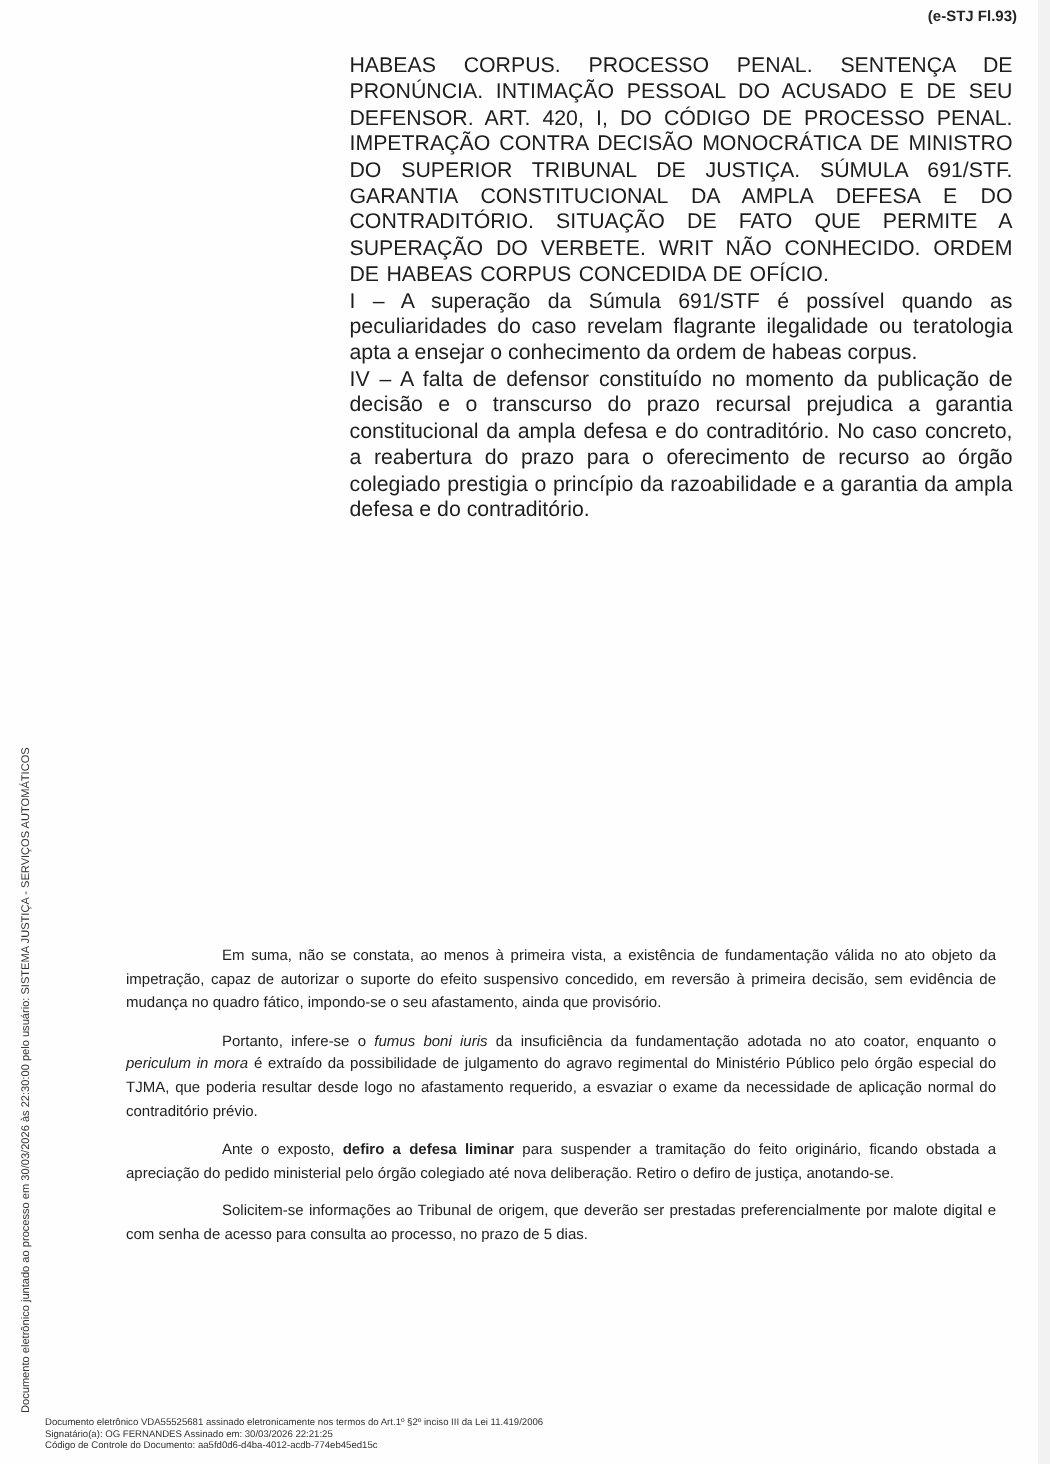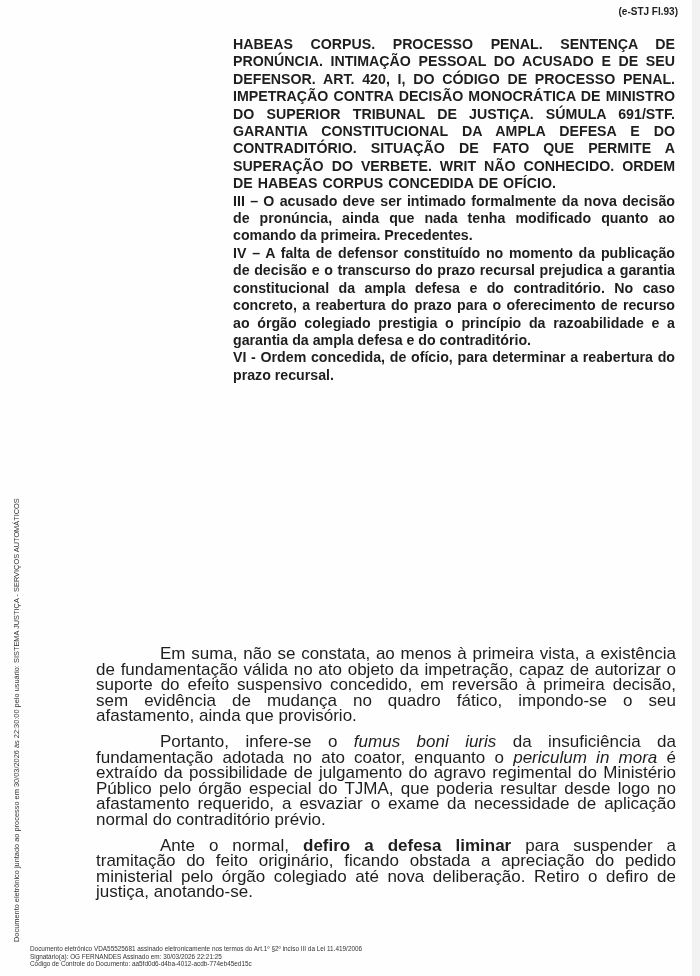--- a/index.html
+++ b/index.html
@@ -18,54 +18,54 @@
   }
   .side-stamp {
     position: absolute; left: 12px; top: 942px;
     transform-origin: 0 0; transform: rotate(-90deg);
     font-size: 7.4px; color: #333; white-space: nowrap;
   }
   .quote {
     position: absolute; left: 233px; top: 36px; width: 442px;
     font-size: 14.2px; line-height: 17.4px; text-align: justify;
   }
-  .quote p { margin: 0; text-align: justify; font-weight: bold; }
+  .quote p { margin: 0; text-align: justify; }
   .quote .ementa { word-spacing: 1px; }
   .body-text {
-    position: absolute; left: 96px; top: 630px; width: 580px;
-    font-size: 17px; line-height: 15.6px; margin-top: 16px;
+    position: absolute; left: 84px; top: 630px; width: 580px;
+    font-size: 10px; line-height: 15.6px;
   }
   .body-text p { margin: 0 0 10px 0; text-indent: 64px; text-align: justify; }
   .footer {
     position: absolute; left: 30px; top: 945px;
     font-size: 6.4px; line-height: 7.6px; color: #333;
   }
   .footer div { white-space: nowrap; }
 </style>
 </head>
 <body>
 
 <div class="page">
   <div class="right-edge"></div>
 
   <div class="header-ref">(e-STJ Fl.93)</div>
 
   <div class="side-stamp">Documento eletrônico juntado ao processo em 30/03/2026 às 22:30:00 pelo usuário: SISTEMA JUSTIÇA - SERVIÇOS AUTOMÁTICOS</div>
 
   <div class="quote">
     <p class="ementa">HABEAS CORPUS. PROCESSO PENAL. SENTENÇA DE PRONÚNCIA. INTIMAÇÃO PESSOAL DO ACUSADO E DE SEU DEFENSOR. ART. 420, I, DO CÓDIGO DE PROCESSO PENAL. IMPETRAÇÃO CONTRA DECISÃO MONOCRÁTICA DE MINISTRO DO SUPERIOR TRIBUNAL DE JUSTIÇA. SÚMULA 691/STF. GARANTIA CONSTITUCIONAL DA AMPLA DEFESA E DO CONTRADITÓRIO. SITUAÇÃO DE FATO QUE PERMITE A SUPERAÇÃO DO VERBETE. WRIT NÃO CONHECIDO. ORDEM DE HABEAS CORPUS CONCEDIDA DE OFÍCIO.</p>
-    <p>III – O acusado deve ser intimado formalmente da nova decisão de pronúncia, ainda que nada tenha modificado quanto ao comando da primeira. Precedentes.</p>
+    <p>I – A superação da Súmula 691/STF é possível quando as peculiaridades do caso revelam flagrante ilegalidade ou teratologia apta a ensejar o conhecimento da ordem de habeas corpus.</p>
     <p>IV – A falta de defensor constituído no momento da publicação de decisão e o transcurso do prazo recursal prejudica a garantia constitucional da ampla defesa e do contraditório. No caso concreto, a reabertura do prazo para o oferecimento de recurso ao órgão colegiado prestigia o princípio da razoabilidade e a garantia da ampla defesa e do contraditório.</p>
-    <p>VI - Ordem concedida, de ofício, para determinar a reabertura do prazo recursal.</p>
   </div>
 
   <div class="body-text">
     <p>Em suma, não se constata, ao menos à primeira vista, a existência de fundamentação válida no ato objeto da impetração, capaz de autorizar o suporte do efeito suspensivo concedido, em reversão à primeira decisão, sem evidência de mudança no quadro fático, impondo-se o seu afastamento, ainda que provisório.</p>
     <p><span>Portanto, infere-se o </span><i>fumus boni iuris</i><span> da insuficiência da fundamentação adotada no ato coator, enquanto o </span><i>periculum in mora</i><span> é extraído da possibilidade de julgamento do agravo regimental do Ministério Público pelo órgão especial do TJMA, que poderia resultar desde logo no afastamento requerido,  a esvaziar o exame da necessidade de aplicação normal do contraditório prévio.</span></p>
-    <p><span>Ante o normal, </span><b>defiro a defesa liminar</b><span> para suspender a tramitação do feito originário, ficando obstada a apreciação do pedido ministerial pelo órgão colegiado até nova deliberação. Retiro o defiro de justiça, anotando-se.</span></p>
+    <p><span>Ante o exposto, </span><b>defiro a defesa liminar</b><span> para suspender a tramitação do feito originário, ficando obstada a apreciação do pedido ministerial pelo órgão colegiado até nova deliberação. Retiro o defiro de justiça, anotando-se.</span></p>
+    <p>Solicitem-se informações ao Tribunal de origem, que deverão ser prestadas preferencialmente por malote digital e com senha de acesso para consulta ao processo, no prazo de 5 dias.</p>
   </div>
 
   <div class="footer">
     <div>Documento eletrônico VDA55525681 assinado eletronicamente nos termos do Art.1º §2º inciso III da Lei 11.419/2006</div>
     <div>Signatário(a):  OG FERNANDES   Assinado em: 30/03/2026 22:21:25</div>
     <div>Código de Controle do Documento: aa5fd0d6-d4ba-4012-acdb-774eb45ed15c</div>
   </div>
 </div>
 
 </body></html>

